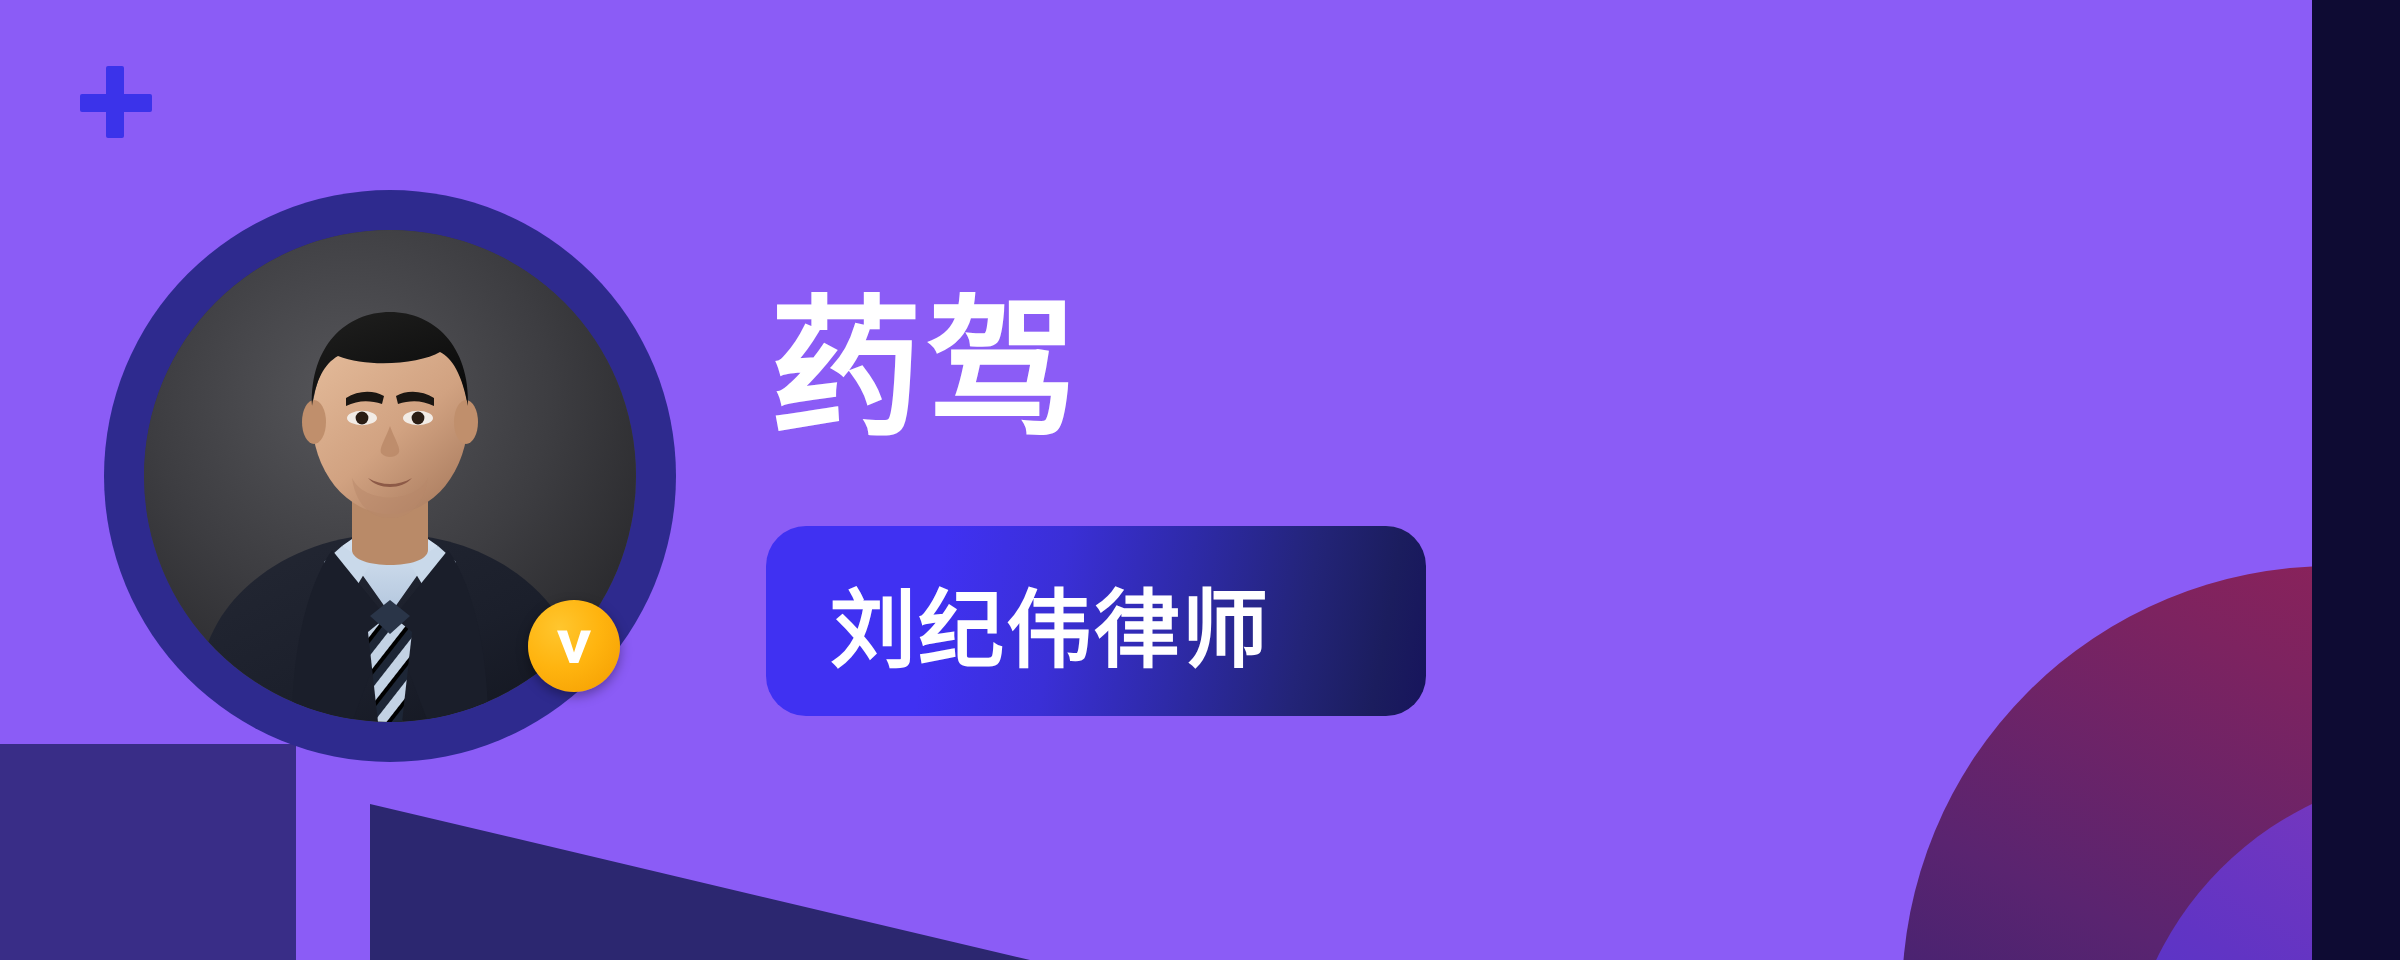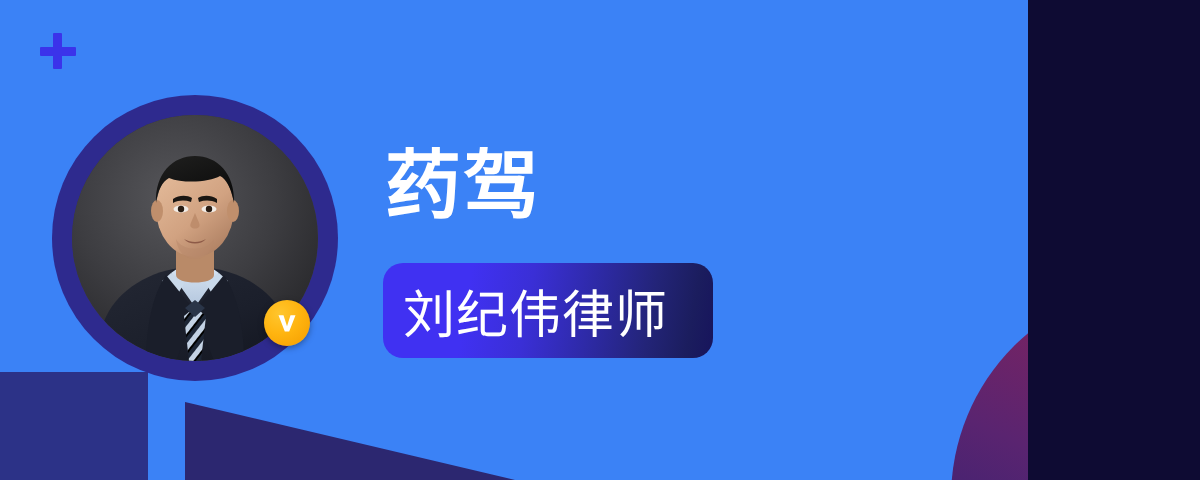--- a/index.html
+++ b/index.html
@@ -5,24 +5,24 @@
 <style>
   html, body {
     margin: 0;
     padding: 0;
     background: #0e0b33;
   }
   * { box-sizing: border-box; }
 
   .banner {
     position: relative;
-    width: 1028px;
+    width: 1156px;
     height: 480px;
     overflow: hidden;
-    background: #3b82f6;
+    background: #8b5cf6;
     font-family: "Liberation Sans", "DejaVu Sans", sans-serif;
     -webkit-font-smoothing: antialiased;
   }
 
   
   .bg-layer {
     position: absolute;
     inset: 0;
     overflow: hidden;
   }
@@ -168,23 +168,23 @@
         #4031f2 26%,
         #3a2fd6 44%,
         #2e2aa8 62%,
         #232478 80%,
         #1b1d5e 92%,
         #17145c 100%);
     display: flex;
     align-items: center;
   }
   .name-badge-label {
-    padding-left: 20px;
-    font-size: 52px;
-    font-weight: normal;
+    padding-left: 32px;
+    font-size: 43px;
+    font-weight: bold;
     color: #ffffff;
     letter-spacing: 1px;
     white-space: nowrap;
   }
 </style>
 </head>
 <body>
 
 <div class="banner">
 

